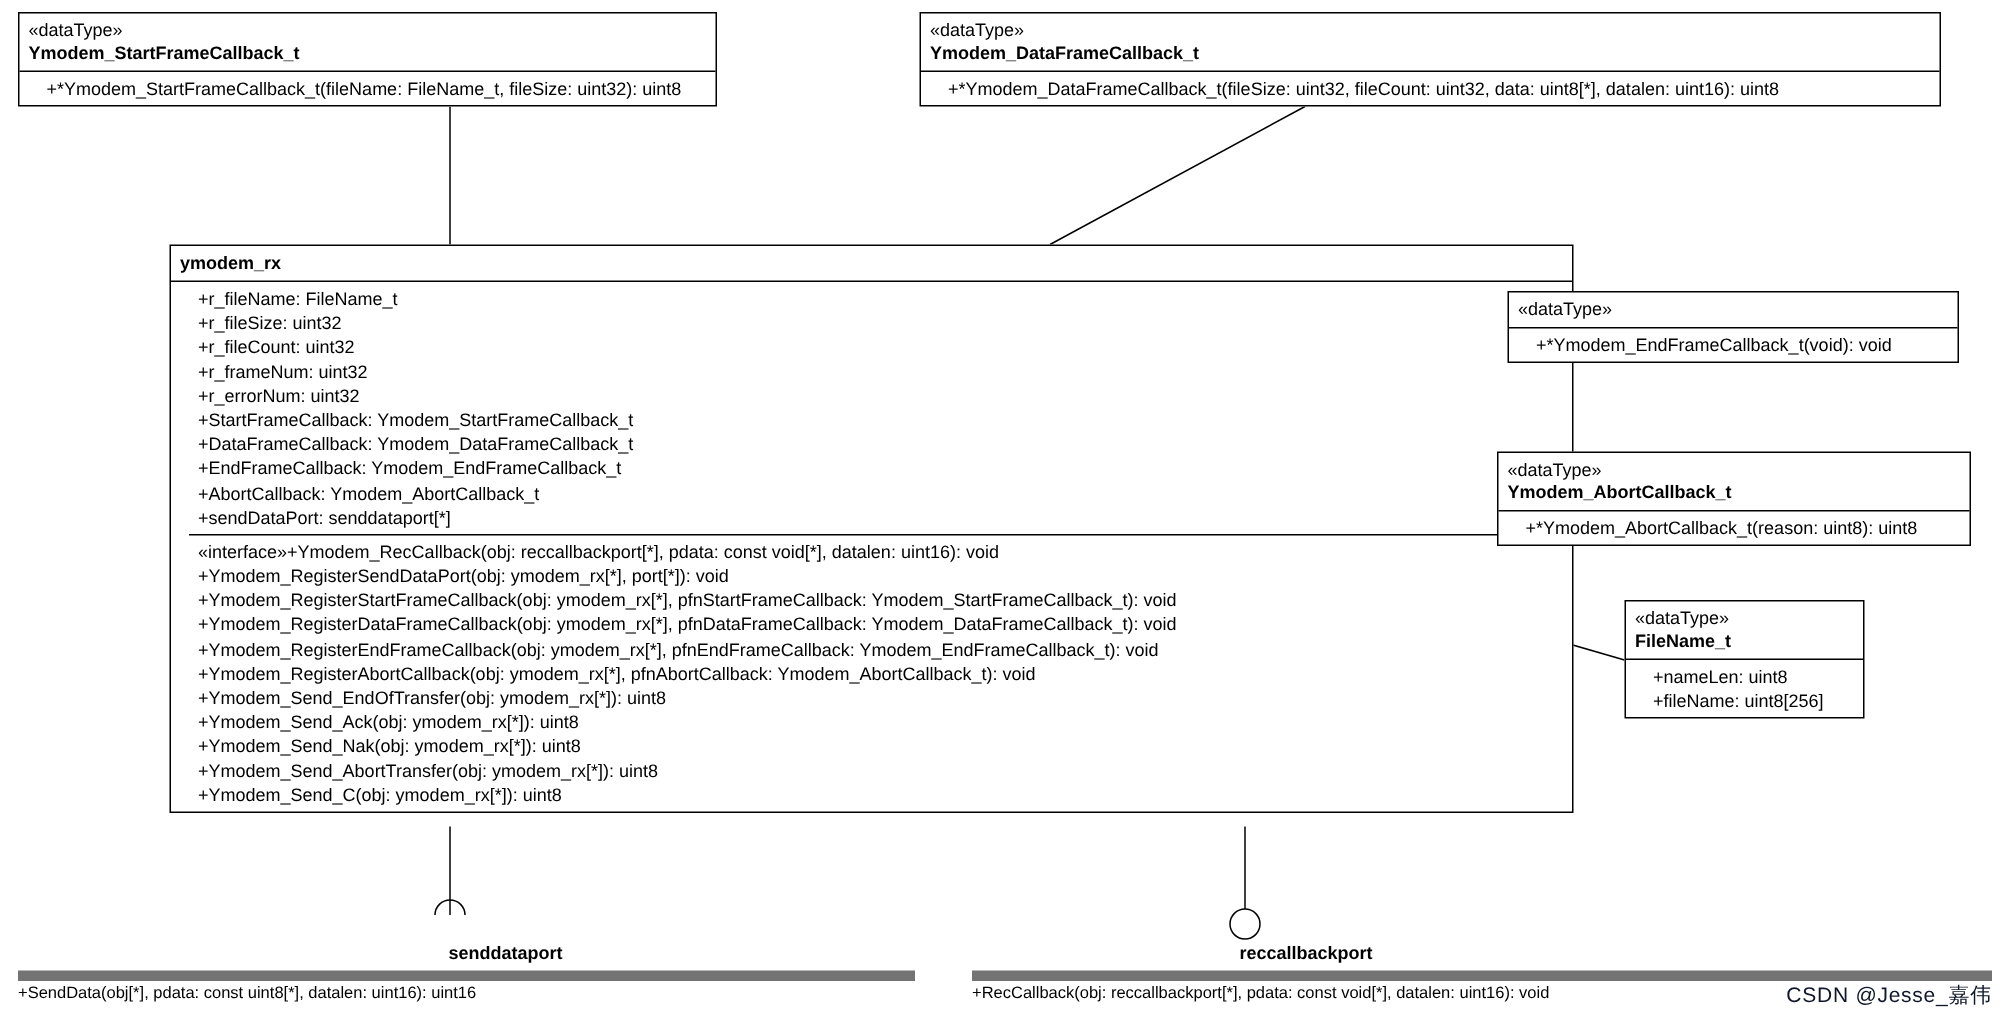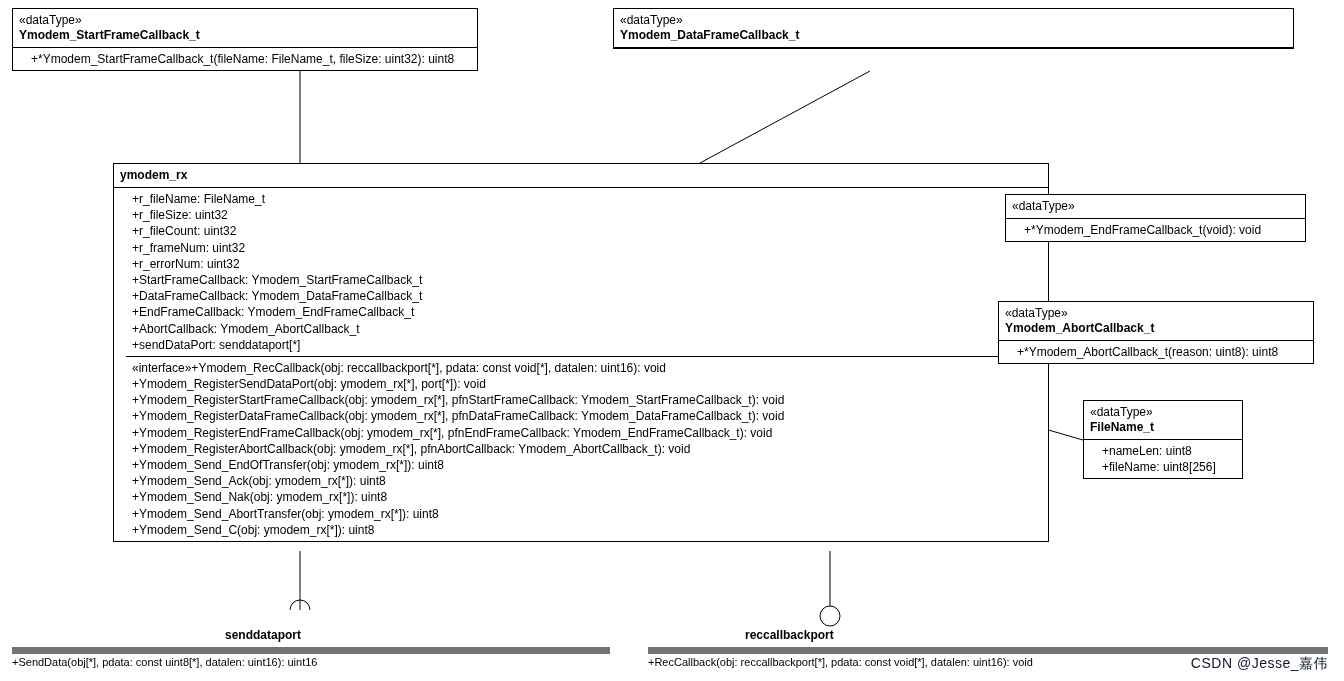--- a/index.html
+++ b/index.html
@@ -2,21 +2,21 @@
 <html><head>
 <meta charset="utf-8">
 <style>
   html,body{margin:0;padding:0;width:1344px;height:681px;background:#fff;font-family:Arial,Helvetica,sans-serif;color:#000;}
   .canvas{position:relative;width:1344px;height:681px;}
   .box{position:absolute;border:1px solid #000;background:#fff;box-sizing:border-box;}
   .hdr{border-bottom:1px solid #000;text-align:left;padding:4px 6px;font-size:12px;line-height:1.25;}
   .sec{border-top:1px solid #000;padding:3px 6px;font-size:12px;line-height:1.35;margin-left:12px;}
   .sec.first{border-top:none;}
   .line{white-space:nowrap;}
-  .iface-label{position:absolute;font-size:12px;font-weight:bold;text-align:left;}
+  .iface-label{position:absolute;font-size:12px;font-weight:bold;text-align:right;}
   .iface-ops{position:absolute;border-top:7px solid #737373;padding-top:2px;font-size:11px;}
   .watermark{position:absolute;right:16px;bottom:8px;font-size:14px;color:#0f172a;letter-spacing:0.5px;}
   svg{position:absolute;left:0;top:0;pointer-events:none;}
 </style>
 </head>
 <body>
 
 <div class="canvas">
 
   <svg width="1344" height="681">
@@ -45,20 +45,23 @@
     </div>
     <div class="sec first">
       <div class="line">+*Ymodem_StartFrameCallback_t(fileName: FileName_t, fileSize: uint32): uint8</div>
     </div>
   </div>
 
   <div class="box" style="left:613px;top:8px;width:681px;">
     <div class="hdr">
       <div>«dataType»</div>
       <div><b>Ymodem_DataFrameCallback_t</b></div>
+    </div>
+    <div class="sec first">
+      <div class="line">+*Ymodem_DataFrameCallback_t(fileSize: uint32, fileCount: uint32, data: uint8[*], datalen: uint16): uint8</div>
     </div>
   </div>
 
   <div class="box" style="left:113px;top:163px;width:936px;">
     <div class="hdr">
       <b>ymodem_rx</b>
     </div>
     <div class="sec first" id="rx-attrs">
         <div class="line">+r_fileName: FileName_t</div>
         <div class="line">+r_fileSize: uint32</div>

